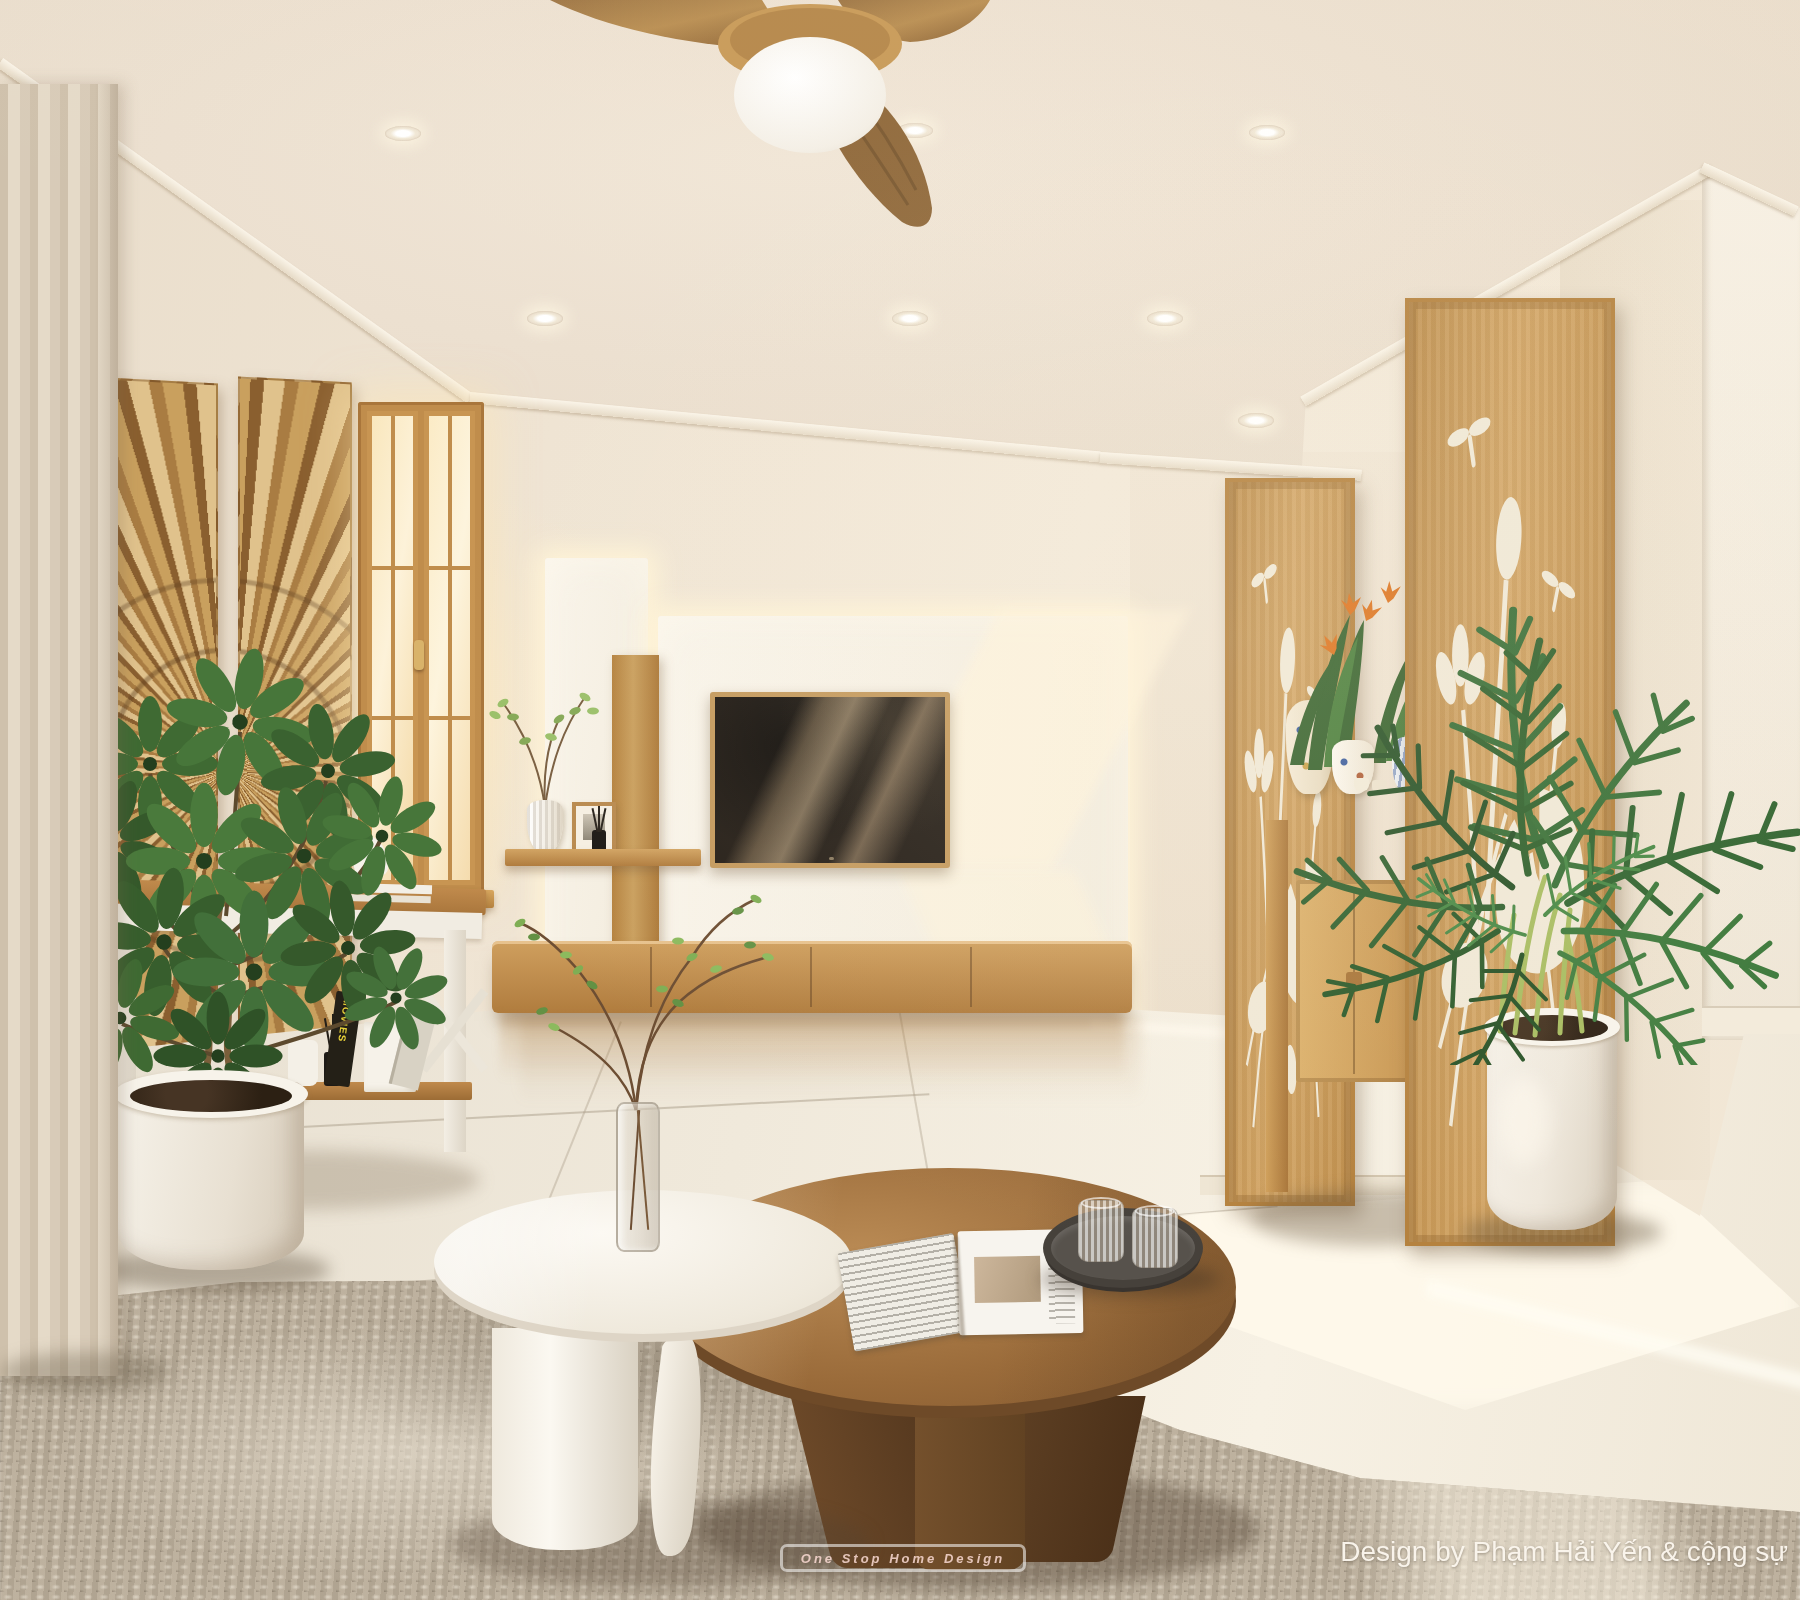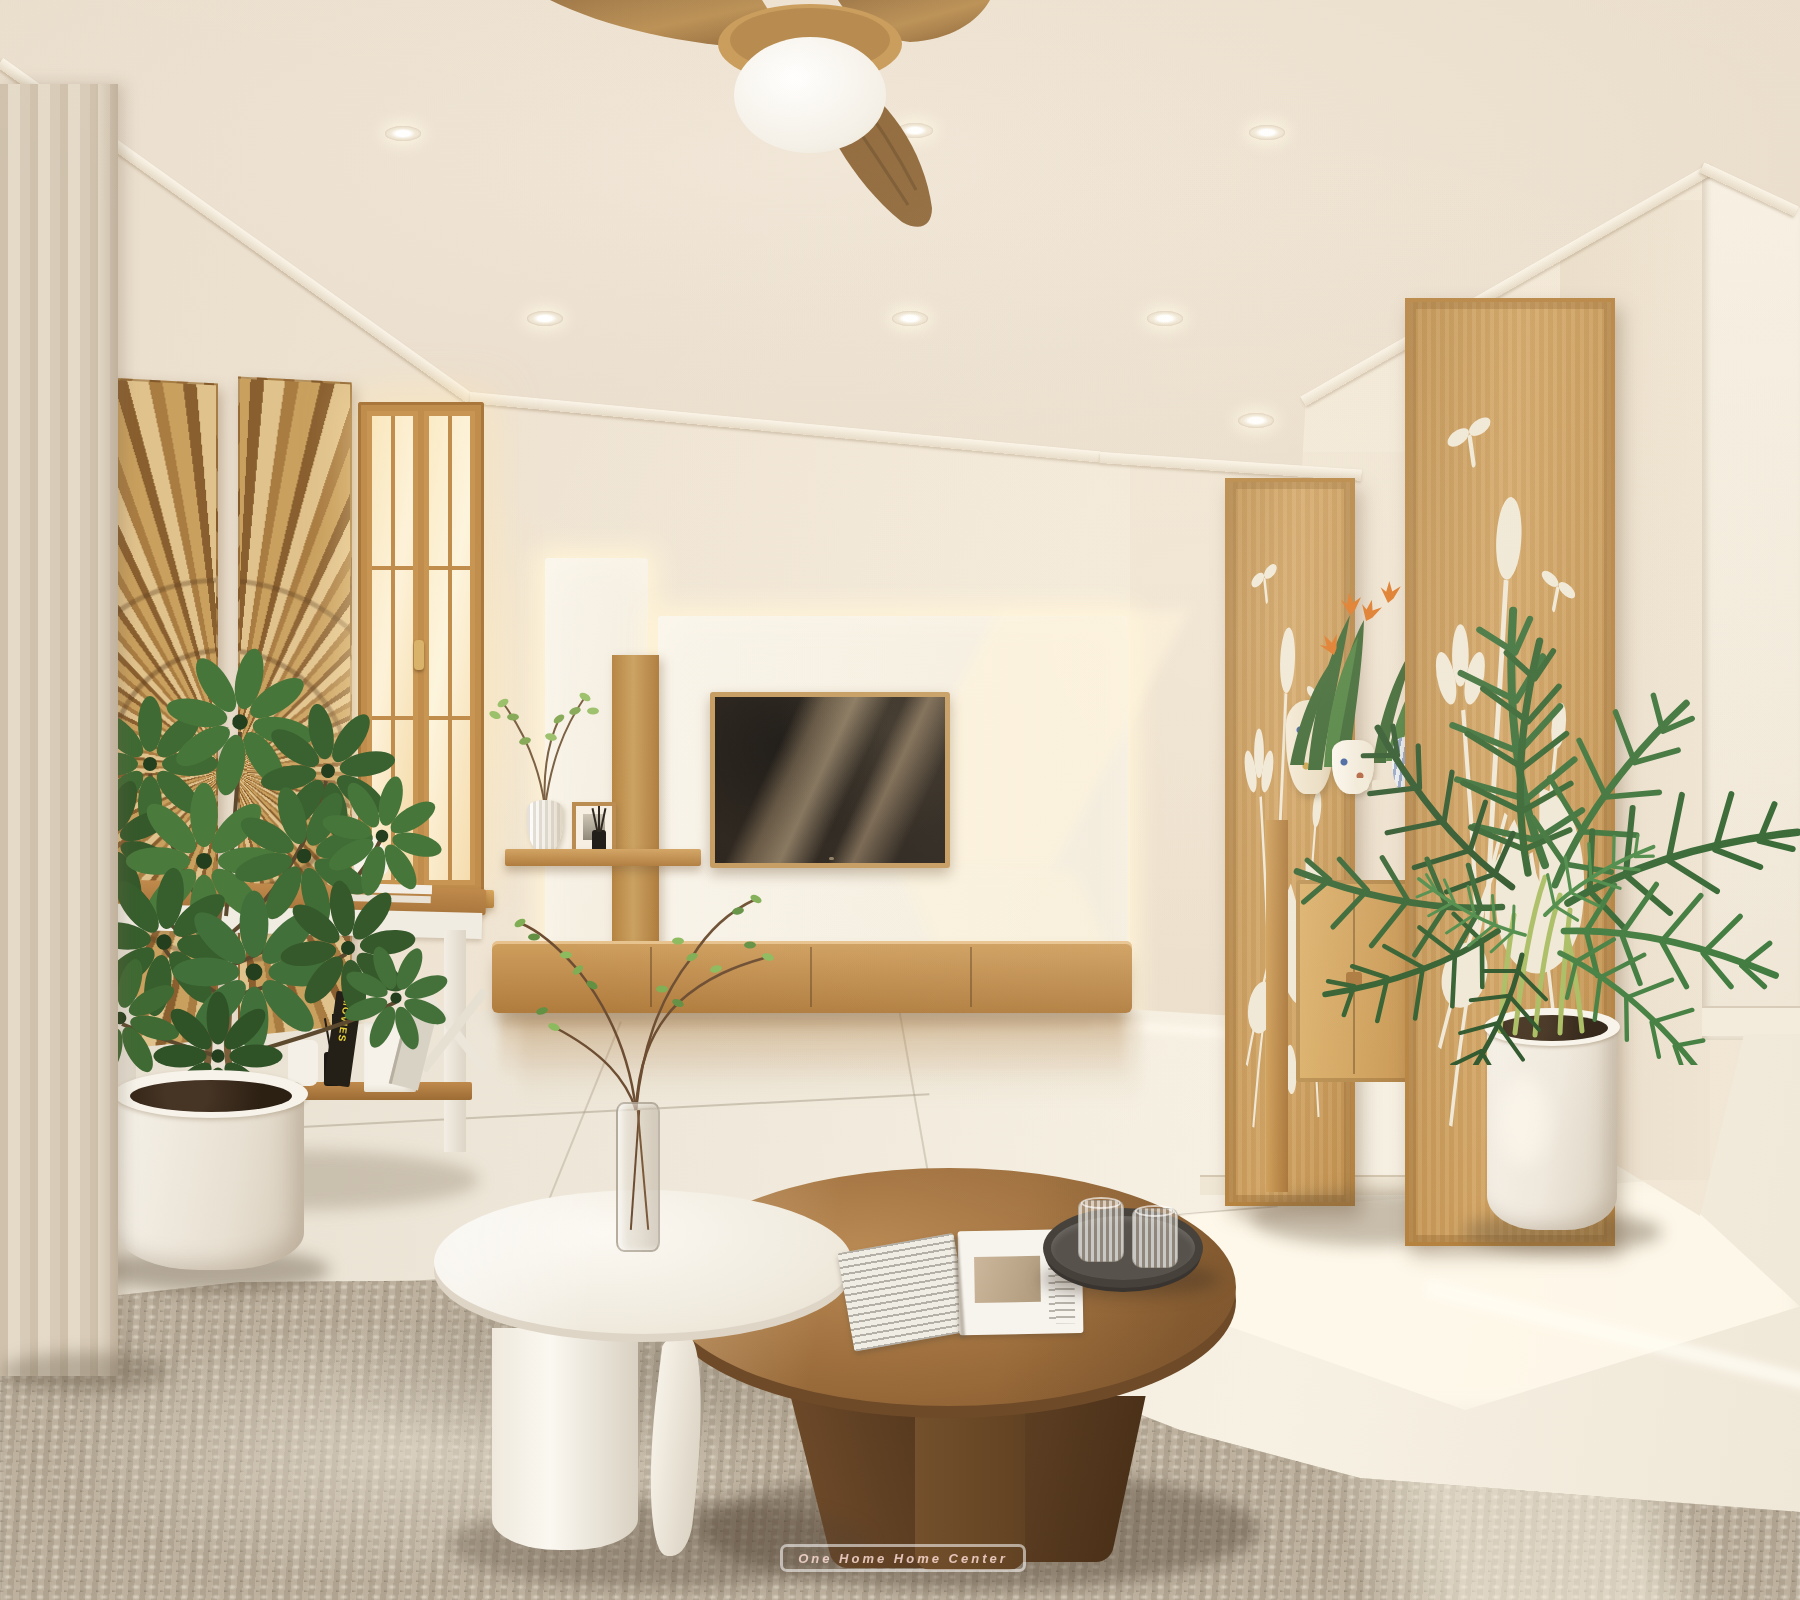--- a/index.html
+++ b/index.html
@@ -448,15 +448,16 @@
     <div style="left:2px;top:-4px;width:40px;height:12px;border:2px solid rgba(255,255,255,.65);border-radius:50%;"></div>
   </div>
   <div class="glass" style="left:1132px;top:1208px;width:46px;height:60px;">
     <div style="left:2px;top:-4px;width:40px;height:12px;border:2px solid rgba(255,255,255,.65);border-radius:50%;"></div>
   </div>
 
   <div style="left:0;top:0;width:1800px;height:1600px;pointer-events:none;background:
       radial-gradient(ellipse at 68% 40%, rgba(255,246,226,.16), transparent 45%),
       linear-gradient(200deg, rgba(255,240,214,.08), transparent 40%);"></div>
 
-  <div id="watermark-tagline" style="left:780px;top:1544px;width:246px;height:28px;font-size:13px;line-height:24px;">One Home Home Center</div>
+  <div id="watermark-tagline" style="left:780px;top:1544px;width:246px;height:28px;font-size:13px;line-height:24px;">One Stop Home Design</div>
+  <div id="credit" style="left:1150px;top:1536px;width:638px;font-size:28px;">Design by Phạm Hải Yến &amp; cộng sự</div>
 
 </div>
 
 </body></html>

